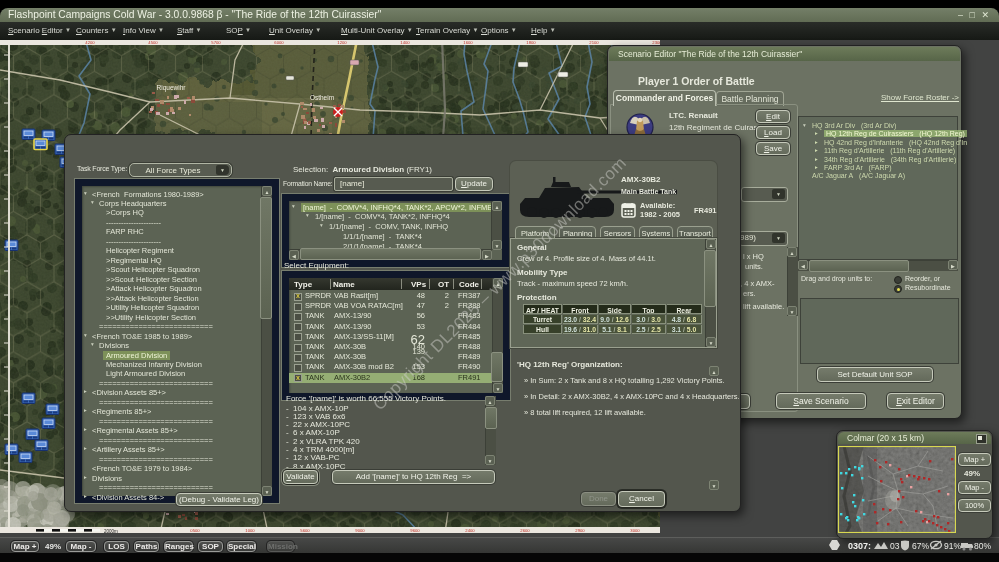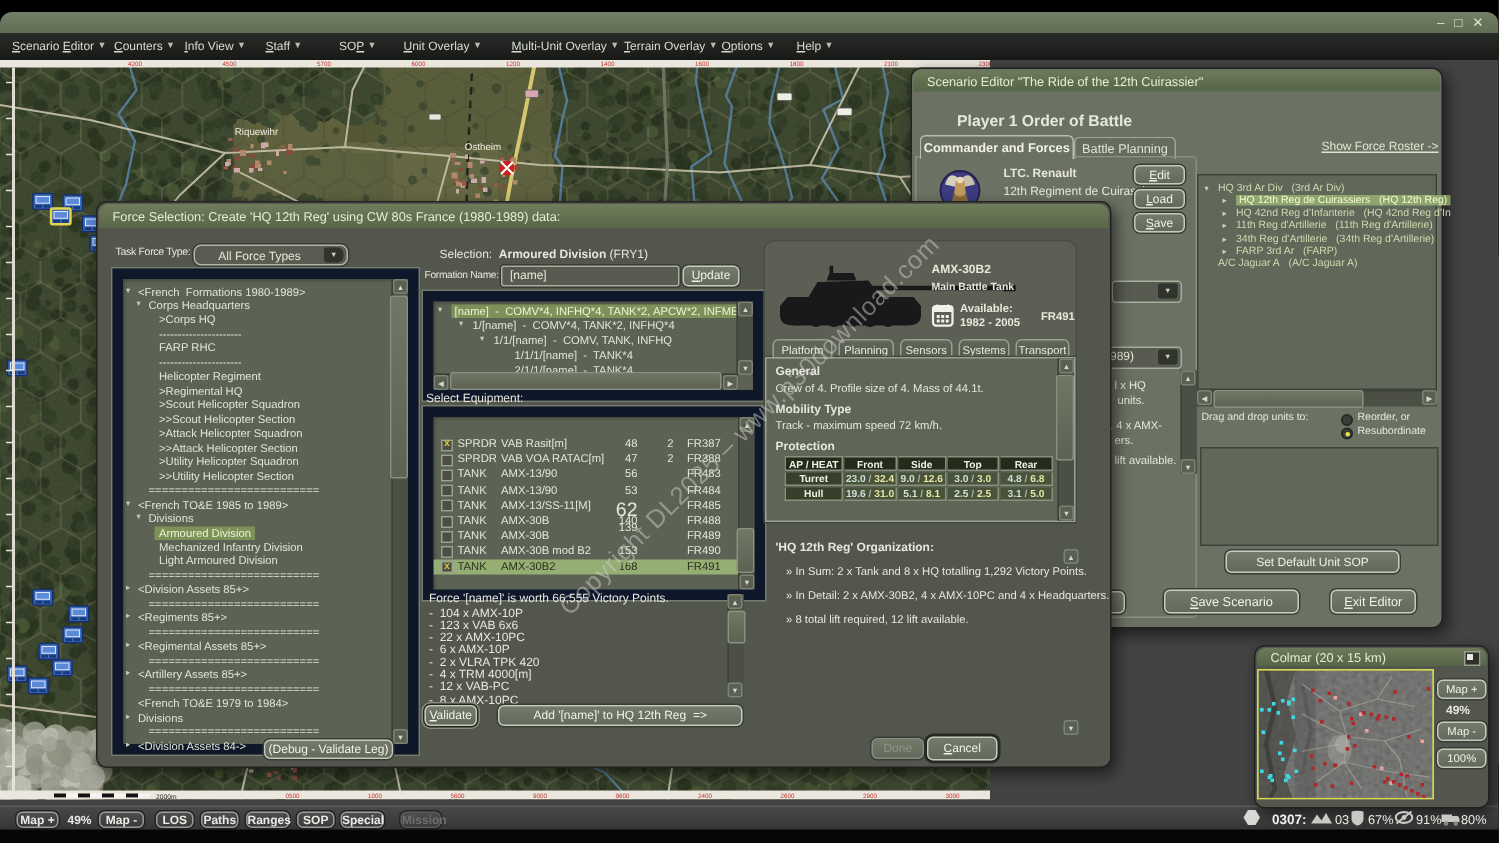--- a/index.html
+++ b/index.html
@@ -2735,20 +2735,21 @@
       <rect x="52" y="489" width="8" height="2.6" fill="#111"></rect>
       <rect x="60" y="489" width="8" height="2.6" fill="#f5f5f0"></rect>
       <rect x="68" y="489" width="8" height="2.6" fill="#111"></rect>
       <rect x="76" y="489" width="8" height="2.6" fill="#f5f5f0"></rect>
       <rect x="84" y="489" width="8" height="2.6" fill="#111"></rect>
       <rect x="92" y="489" width="8" height="2.6" fill="#f5f5f0"></rect>
       <text x="104" y="492.5" font-size="4.5" fill="#222" font-family="Liberation Sans,sans-serif">2000m</text>
     </g>
   </svg>
 <div class="abs" id="titlebar">
+    <span class="t">Flashpoint Campaigns Cold War - 3.0.0.9868 β - "The Ride of the 12th Cuirassier"</span>
     <span class="ctl">– □ ✕</span>
   </div>
 <div class="abs" id="menubar">
 <span class="mi" style="left:8px"><u>S</u>cenario <u>E</u>ditor <span class="dd">▼</span></span>
 <span class="mi" style="left:76px"><u>C</u>ounters <span class="dd">▼</span></span>
 <span class="mi" style="left:123px"><u>I</u>nfo View <span class="dd">▼</span></span>
 <span class="mi" style="left:177px"><u>S</u>taff <span class="dd">▼</span></span>
 <span class="mi" style="left:226px">SO<u>P</u> <span class="dd">▼</span></span>
 <span class="mi" style="left:269px"><u>U</u>nit Overlay <span class="dd">▼</span></span>
 <span class="mi" style="left:341px"><u>M</u>ulti-Unit Overlay <span class="dd">▼</span></span>
@@ -2829,21 +2830,20 @@
 <div class="label" style="left:137px;top:216px;font-size:7.5px;">units.</div>
 <div class="label" style="left:132px;top:233px;font-size:7.5px;">, 4 x AMX-</div>
 <div class="label" style="left:135px;top:243px;font-size:7.5px;">ers.</div>
 <div class="label" style="left:135px;top:256px;font-size:7.5px;">lift available.</div>
 <div class="sbv" style="left:179px;top:201px;height:69px;"></div>
 <div class="arr" style="left:179px;top:201px;">▲</div>
 <div class="arr" style="left:179px;top:260px;">▼</div>
 </div>
 
 <div class="win" id="fsel" style="left:64px;top:134px;width:675px;height:376px;background:#53564d;">
-<div class="wtitle">Force Selection: Create 'HQ 12th Reg' using CW 80s France (1980-1989) data:</div>
 <div class="label" style="left:12px;top:30px;font-size:7px;letter-spacing:-0.2px;">Task Force Type:</div>
 <div class="abs" style="left:64px;top:28px;width:101px;height:12px;border:1px solid #b0b5a4;border-radius:5px;background:#585c51;box-shadow:0 0 0 1px #3a3d35;">
   <div class="abs" style="left:0;width:86px;top:2px;text-align:center;color:#e8ead8;font-size:8px;">All Force Types</div>
   <div class="abs" style="left:86px;top:1px;width:13px;height:10px;background:#31342c;border-radius:2px 4px 4px 2px;color:#cdd3bf;font-size:5px;text-align:center;line-height:10px;">▼</div>
 </div>
 <div class="treebox" id="ltree" style="left:10px;top:44px;width:190px;height:310px;">
       <span class="trow" style="left:2px;top:3.5px;font-size:5.5px;color:#c8cdbb;">▾</span>
       <span class="trow" style="left:10px;top:3.5px;">&lt;French&nbsp; Formations 1980-1989&gt;</span>
       <span class="trow" style="left:9px;top:13.0px;font-size:5.5px;color:#c8cdbb;">▾</span>
       <span class="trow" style="left:17px;top:13.0px;">Corps Headquarters</span>
@@ -2909,20 +2909,32 @@
       <div class="sbv" style="right:0;top:0;bottom:10px;"></div>
       <div class="arr" style="right:0;top:0;">▲</div>
       <div class="arr" style="right:0;bottom:10px;">▼</div>
       <div class="sbh" style="left:0;right:10px;bottom:0;"></div>
       <div class="arr" style="left:0;bottom:0;">◀</div>
       <div class="arr" style="right:10px;bottom:0;">▶</div>
       <div class="sbx" style="left:11px;bottom:0px;height:10px;right:21px;"></div>
     </div>
 <div class="label" style="left:219px;top:126px;">Select Equipment:</div>
 <div class="treebox" id="etable" style="left:217px;top:136px;width:214px;height:115px;overflow:hidden;">
+      <div class="abs" style="left:0;top:0;right:8px;height:12px;background:linear-gradient(#35382f,#22251e);color:#f0f0e8;font-size:8px;font-weight:bold;">
+        <span class="abs" style="left:5px;top:2px;">Type</span>
+        <span class="abs" style="left:44px;top:2px;">Name</span>
+        <span class="abs" style="left:122px;top:2px;">VPs</span>
+        <span class="abs" style="left:149px;top:2px;">OT</span>
+        <span class="abs" style="left:170px;top:2px;">Code</span>
+        <span class="abs" style="left:41px;top:1px;width:1px;height:10px;background:#8a8d80;"></span>
+        <span class="abs" style="left:112px;top:1px;width:1px;height:10px;background:#8a8d80;"></span>
+        <span class="abs" style="left:140px;top:1px;width:1px;height:10px;background:#8a8d80;"></span>
+        <span class="abs" style="left:164px;top:1px;width:1px;height:10px;background:#8a8d80;"></span>
+        <span class="abs" style="left:192px;top:1px;width:1px;height:10px;background:#8a8d80;"></span>
+      </div>
       <div class="abs" style="left:5px;top:14.5px;width:6px;height:6px;border:1px solid #9aa090;background:#4a4e43;">
         <span style="position:absolute;left:1px;top:-1.5px;color:#d8c840;font-size:7px;font-weight:bold;">x</span>
       </div>
       <span class="abs" style="left:16px;top:13.0px;font-size:7.5px;color:#e4e7d8;">SPRDR</span>
       <span class="abs" style="left:45px;top:13.0px;font-size:7.5px;color:#e4e7d8;">VAB Rasit[m]</span>
       <span class="abs" style="left:112px;top:13.0px;width:24px;text-align:right;font-size:7.5px;color:#e4e7d8;">48</span>
       <span class="abs" style="left:140px;top:13.0px;width:20px;text-align:right;font-size:7.5px;color:#e4e7d8;">2</span>
       <span class="abs" style="left:169px;top:13.0px;font-size:7.5px;color:#e4e7d8;">FR387</span>
       <div class="abs" style="left:5px;top:24.7px;width:6px;height:6px;border:1px solid #9aa090;background:#4a4e43;"></div>
       <span class="abs" style="left:16px;top:23.2px;font-size:7.5px;color:#e4e7d8;">SPRDR</span>

